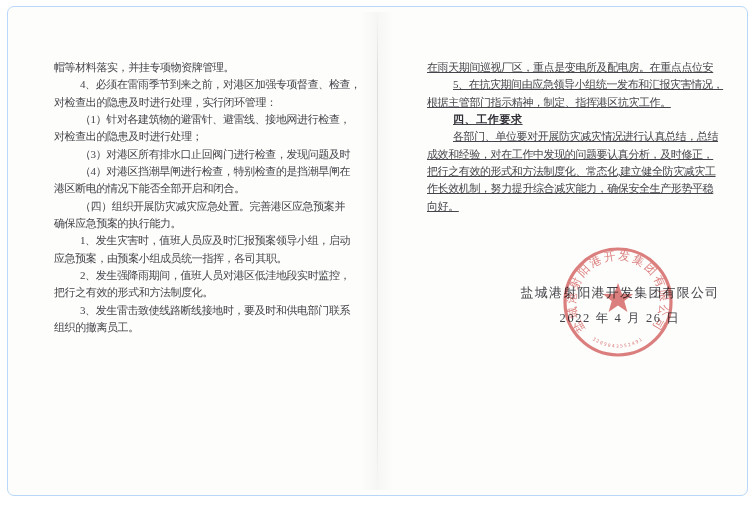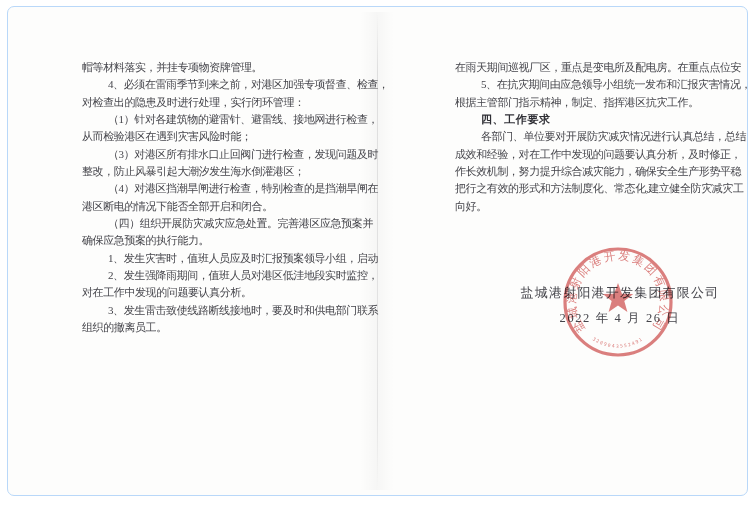--- a/index.html
+++ b/index.html
@@ -22,22 +22,22 @@
     position:absolute;left:377px;top:14px;width:1px;height:474px;
     background:linear-gradient(180deg,rgba(210,210,210,0) 0%,#dedede 12%,#e4e4e4 85%,rgba(210,210,210,0) 100%);
   }
   .scan{position:absolute;left:0;top:0;width:753px;height:507px;filter:blur(0.28px);}
   .page-text{
     position:absolute;top:59px;width:310px;
     font-size:11px;line-height:17.35px;letter-spacing:-0.4px;
     color:#45454b;white-space:nowrap;
   }
   .page-text.left{left:54px;}
-  .page-text.right{left:427px;}
-  .tl{height:17.35px;margin-left:28px;}
+  .page-text.right{left:427px;text-decoration:underline;}
+  .tl{height:17.35px;}
   .tl.ind{padding-left:26px;}
   .tl.bold{font-weight:bold;color:#2e2e34;letter-spacing:0.6px;}
   .sign{position:absolute;left:468px;top:284px;width:304px;text-align:center;color:#44444a;}
   .sign .company{font-size:13px;letter-spacing:1.2px;}
   .sign .date{margin-top:8px;font-size:12.5px;letter-spacing:1.6px;}
   .stamp{
     position:absolute;left:560px;top:244px;width:116px;height:116px;
     opacity:0.8;mix-blend-mode:multiply;filter:blur(0.3px);
   }
 </style>
@@ -50,43 +50,43 @@
   <div class="seam-shade"></div>
   <div class="seam"></div>
 
   <div class="scan">
 
     <div class="page-text left">
         <div class="tl">帽等材料落实，并挂专项物资牌管理。</div>
         <div class="tl ind">4、必须在雷雨季节到来之前，对港区加强专项督查、检查，</div>
         <div class="tl">对检查出的隐患及时进行处理，实行闭环管理：</div>
         <div class="tl ind">（1）针对各建筑物的避雷针、避雷线、接地网进行检查，</div>
-        <div class="tl">从而检验港区在遇到灾害风险时能；</div>
+        <div class="tl">对检查出的隐患及时进行处理；</div>
         <div class="tl ind">（3）对港区所有排水口止回阀门进行检查，发现问题及时</div>
-        <div class="tl">整改，防止风暴引起大潮汐发生海水倒灌港区；</div>
         <div class="tl ind">（4）对港区挡潮旱闸进行检查，特别检查的是挡潮旱闸在</div>
         <div class="tl">港区断电的情况下能否全部开启和闭合。</div>
         <div class="tl ind">（四）组织开展防灾减灾应急处置。完善港区应急预案并</div>
         <div class="tl">确保应急预案的执行能力。</div>
         <div class="tl ind">1、发生灾害时，值班人员应及时汇报预案领导小组，启动</div>
+        <div class="tl">应急预案，由预案小组成员统一指挥，各司其职。</div>
         <div class="tl ind">2、发生强降雨期间，值班人员对港区低洼地段实时监控，</div>
-        <div class="tl">对在工作中发现的问题要认真分析。</div>
+        <div class="tl">把行之有效的形式和方法制度化。</div>
         <div class="tl ind">3、发生雷击致使线路断线接地时，要及时和供电部门联系</div>
         <div class="tl">组织的撤离员工。</div>
       </div>
 
     <div class="page-text right">
         <div class="tl">在雨天期间巡视厂区，重点是变电所及配电房。在重点点位安</div>
         <div class="tl ind">5、在抗灾期间由应急领导小组统一发布和汇报灾害情况，</div>
         <div class="tl">根据主管部门指示精神，制定、指挥港区抗灾工作。</div>
         <div class="tl ind bold">四、工作要求</div>
         <div class="tl ind">各部门、单位要对开展防灾减灾情况进行认真总结，总结</div>
         <div class="tl">成效和经验，对在工作中发现的问题要认真分析，及时修正，</div>
+        <div class="tl">把行之有效的形式和方法制度化、常态化,建立健全防灾减灾工</div>
         <div class="tl">作长效机制，努力提升综合减灾能力，确保安全生产形势平稳</div>
-        <div class="tl">把行之有效的形式和方法制度化、常态化,建立健全防灾减灾工</div>
         <div class="tl">向好。</div>
       </div>
 
     <div class="sign">
       <div class="company">盐城港射阳港开发集团有限公司</div>
       <div class="date">2022 年 4 月 26 日</div>
     </div>
 
   </div>
 

